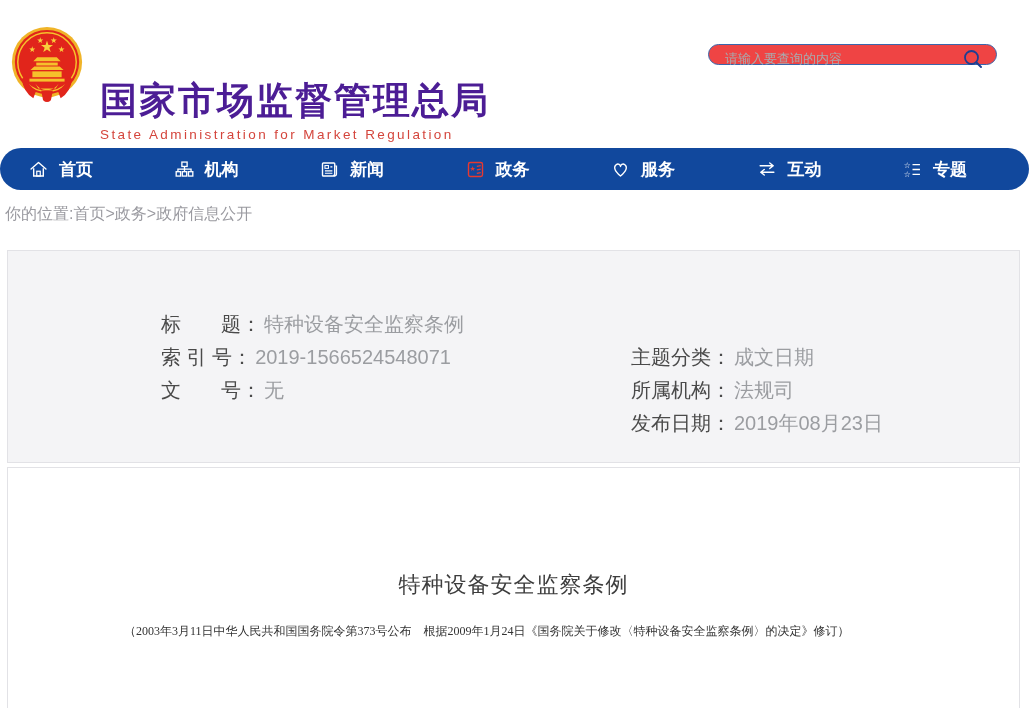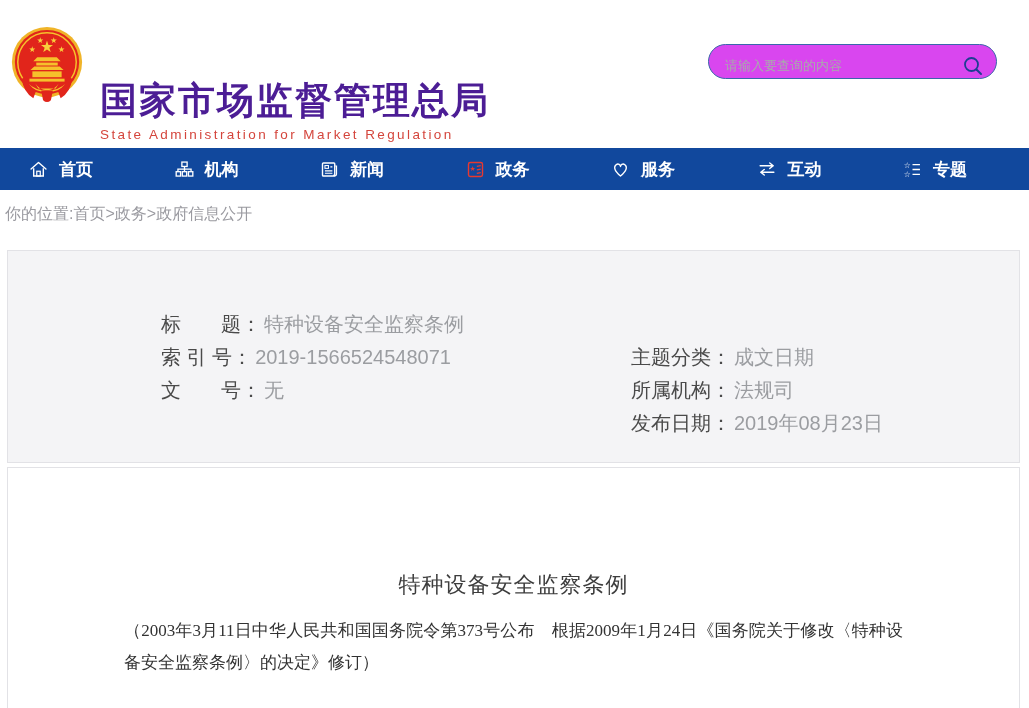--- a/index.html
+++ b/index.html
@@ -10,33 +10,34 @@
   }
 
   
   .header { position:absolute; top:0; left:0; width:1029px; height:148px; background:#fff; }
   .logo { position:absolute; left:8px; top:26px; width:78px; height:80px; cursor:pointer; }
   .brand { position:absolute; left:100px; top:36px; cursor:pointer; }
   .brand-title { font-size:37px; font-weight:bold; color:#4c1d95; letter-spacing:2px; line-height:42px;margin-top:44px; }
   .brand-sub { margin-top:5px; font-size:13.5px; color:#d4453c; letter-spacing:2.4px; white-space:nowrap; }
 
   .search-box {
-    position:absolute; left:708px; top:44px; width:289px; height:35px;
-    border:1px solid #3b66ab; border-radius:18px; background:#d946ef;
+    position:absolute; left:708px; top:44px; width:289px; height:21px;
+    border:1px solid #3b66ab; border-radius:18px; background:#ef4444;
     display:flex; align-items:center; padding:8px 10px 0 16px;
   }
   .search-input { flex:1; border:none; outline:none; font-size:13px; color:#333; background:transparent; }
   .search-input::placeholder { color:#a9a9ad; }
   .search-btn { width:26px; height:26px; border:none; background:transparent; cursor:pointer; display:flex; align-items:center; justify-content:center; }
 
   
   .nav {
     position:absolute; top:148px; left:0; width:1029px; height:42px; background:#11489d;
     display:flex; align-items:center; justify-content:space-between;
     padding:0 62px 0 28px;
+    border-radius:21px;
   }
   .nav-item { display:flex; align-items:center; gap:10px; color:#fff; font-size:17px; font-weight:bold; cursor:pointer; white-space:nowrap; }
   .nav-item svg { display:block; }
 
   
   .breadcrumb { position:absolute; top:204px; left:5px; font-size:16px; color:#9a9aa0; cursor:pointer; }
 
   
   .meta-box {
     position:absolute; top:250px; left:7px; width:1013px; height:213px;
@@ -53,21 +54,21 @@
   .r-r2 { left:623px; top:126px; }
   .r-r3 { left:623px; top:159px; }
 
   
   .content-box {
     position:absolute; top:467px; left:7px; width:1013px; height:290px;
     background:#fff; border:1px solid #e2e2e6;
     font-family:"Liberation Serif","DejaVu Serif",serif;
   }
   .doc-title { margin-top:102px; text-align:center; font-size:22px; color:#3d3d3d; letter-spacing:1px; }
-  .doc-note { margin:15px 116px 0 116px; font-size:17px; line-height:32px; color:#333; text-align:justify; }
+  .doc-note { margin:15px 116px 0 116px; font-size:12px; line-height:32px; color:#333; text-align:justify; }
   .doc-chapter { margin-top:5px; text-align:center; font-size:17px; font-weight:bold; color:#333; }
 </style>
 </head>
 <body>
 
 <div class="header">
   <div class="logo">
     <svg viewBox="0 0 80 82" width="78" height="80">
       <circle cx="40" cy="37" r="36" fill="#f0b428"></circle>
       <circle cx="40" cy="37" r="33" fill="#e1251b"></circle>

